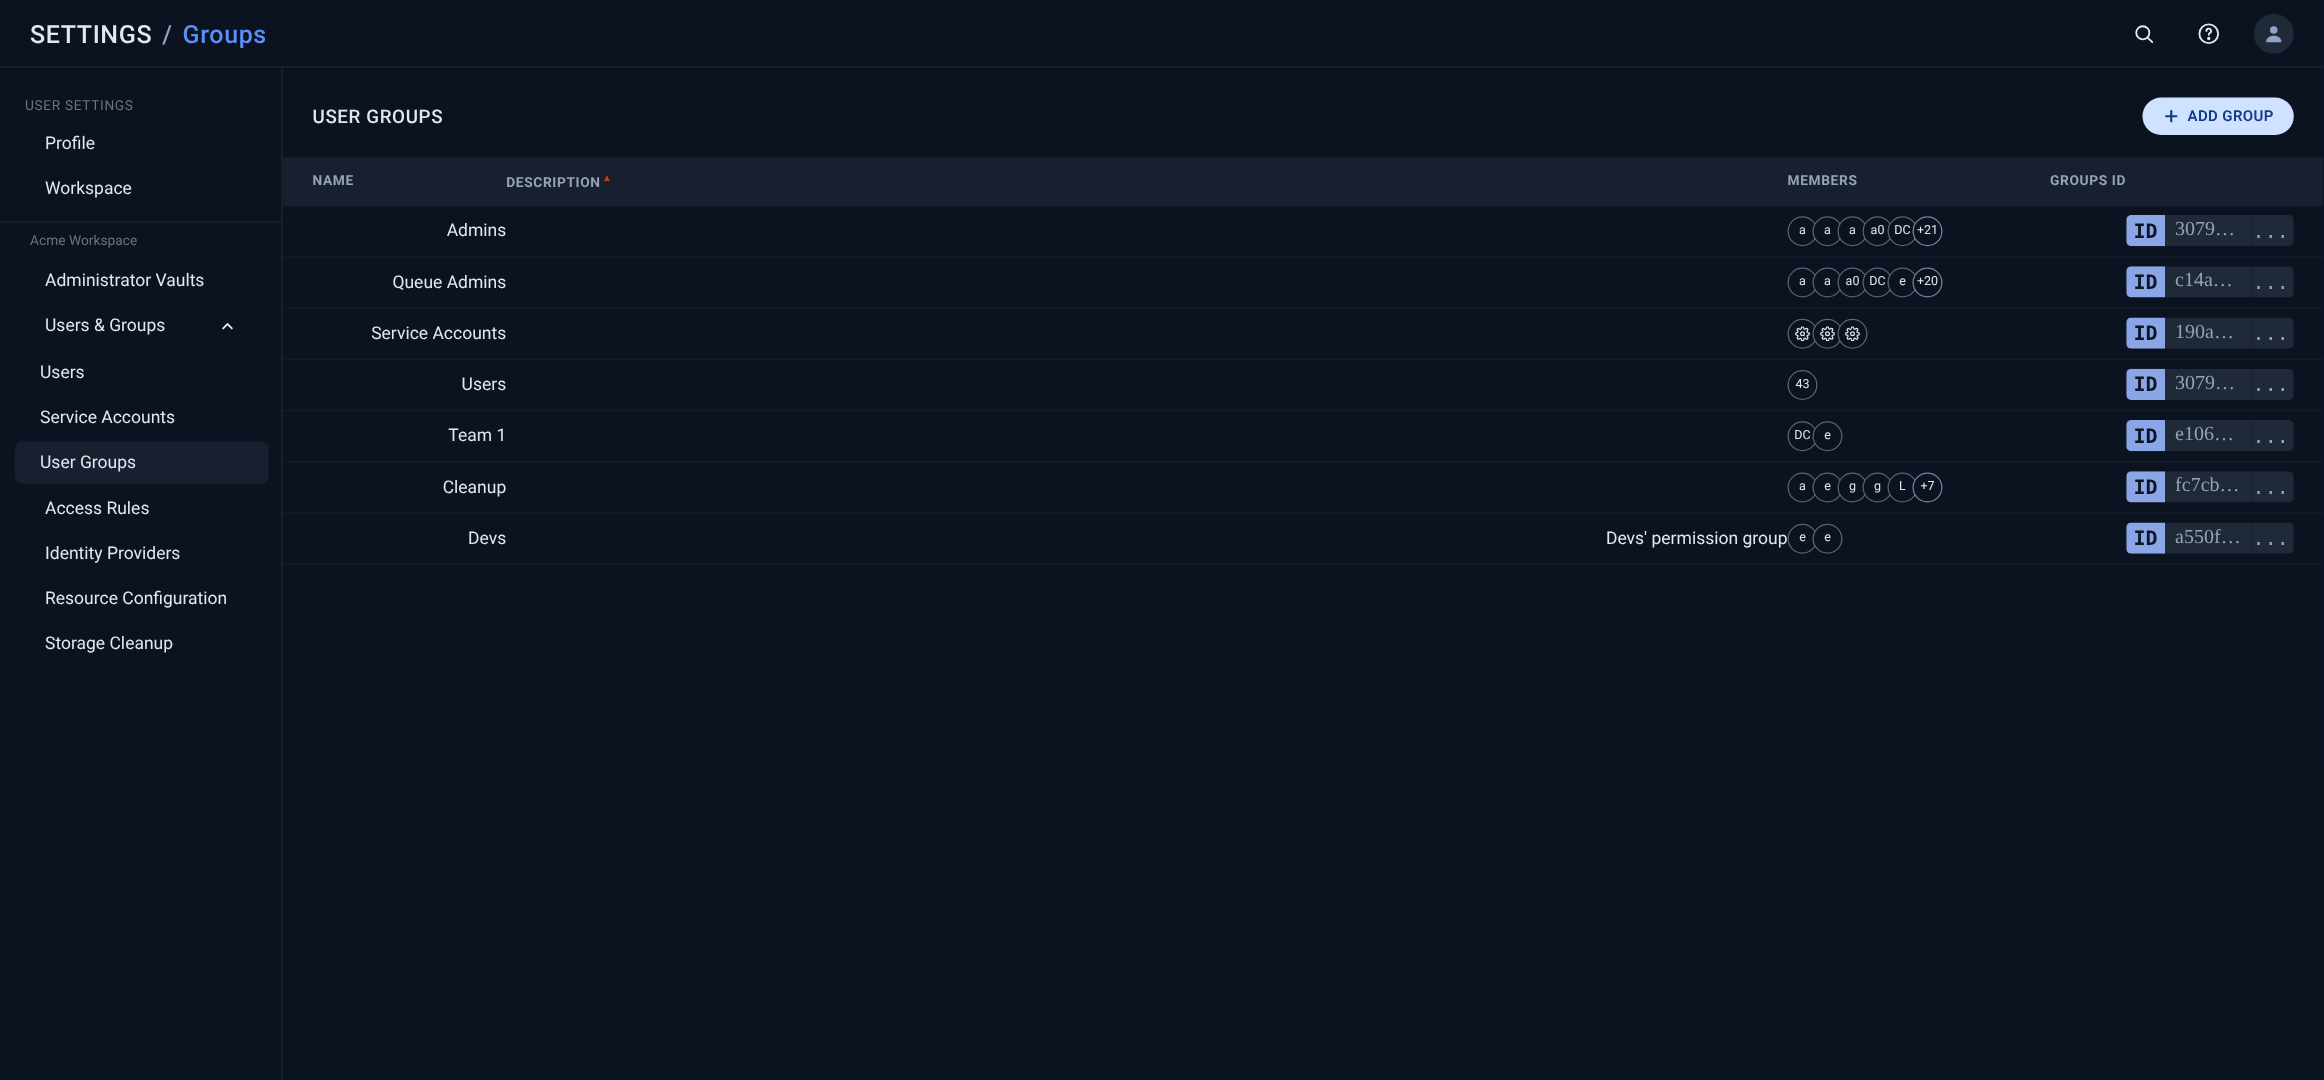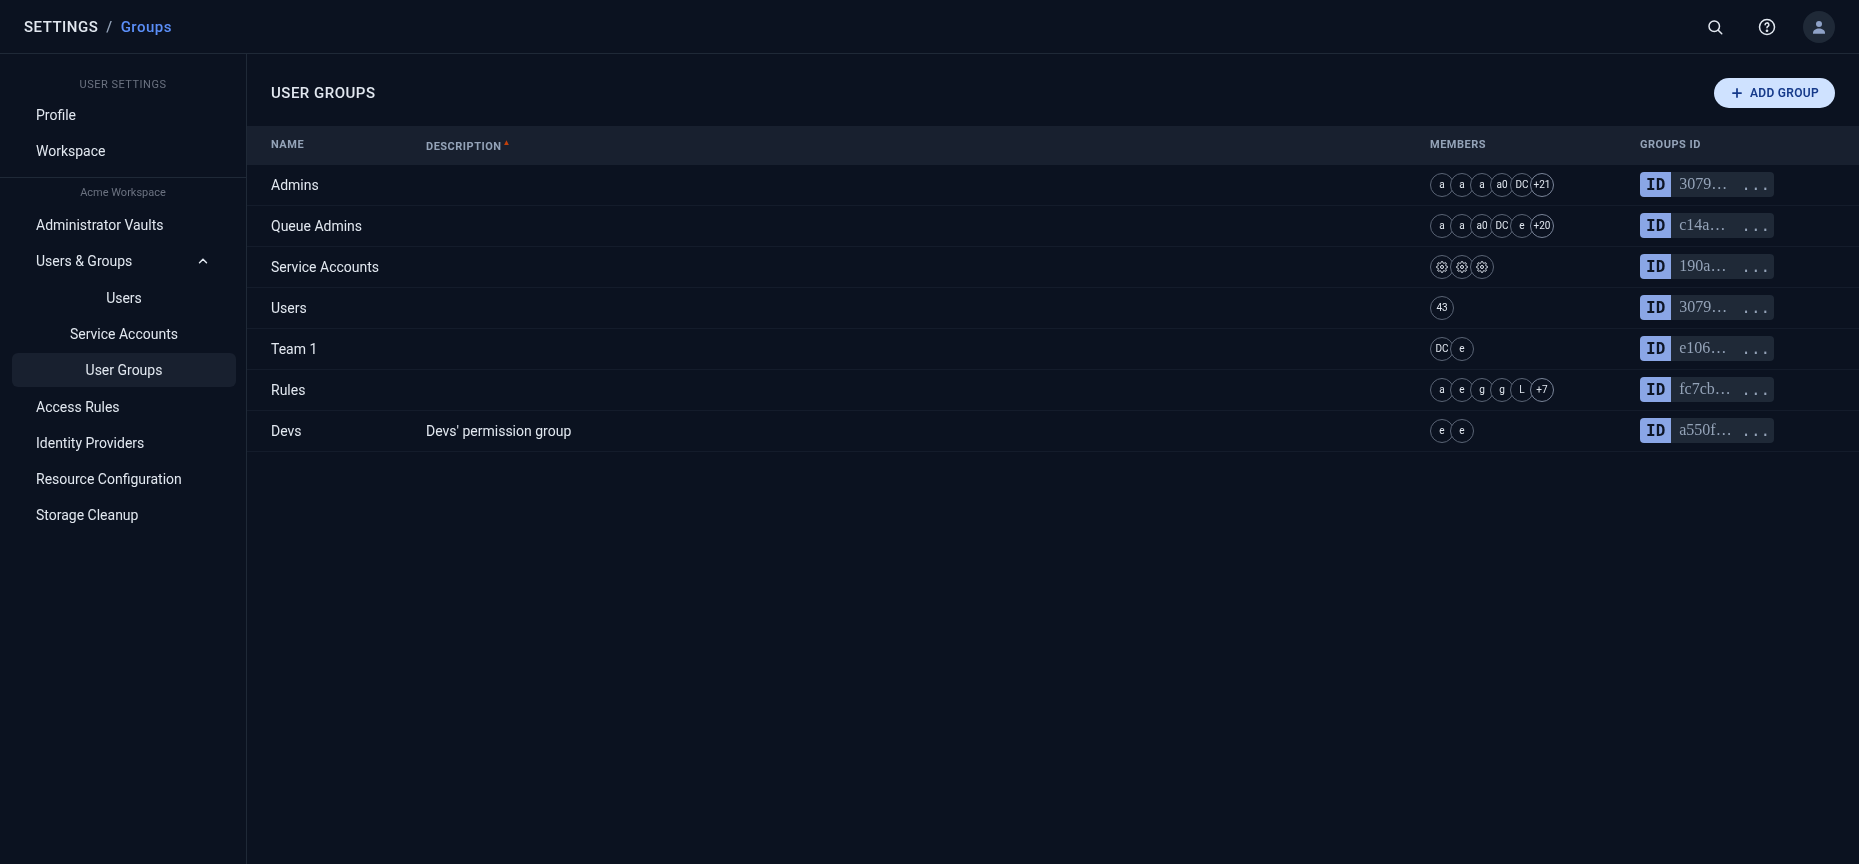--- a/index.html
+++ b/index.html
@@ -36,44 +36,43 @@
     align-items: center;
     justify-content: space-between;
     padding: 0 24px;
     border-bottom: 1px solid var(--divider);
   }
   .breadcrumb {
     display: flex;
     align-items: center;
     gap: 8px;
     font-weight: 500;
-    font-size: 15px;
+    font-size: 20px;
     letter-spacing: 0.5px;
   }
   .breadcrumb .crumb-root { color: var(--text); }
   .breadcrumb .crumb-sep { color: var(--text-dim); }
   .breadcrumb .crumb-leaf { color: var(--accent); cursor: pointer; }
   .topbar-actions { display:flex; align-items:center; gap:20px; }
   .icon-btn {
     width: 32px; height:32px;
     display:flex; align-items:center; justify-content:center;
     border-radius: 50%;
     cursor:pointer;
     color: var(--text);
   }
   .icon-btn.avatar { background:#1f2937; }
 
   
   .layout { display:flex; height: calc(100vh - 54px); }
   .sidebar {
-    width: 247px;
+    width: 226px;
     border-right: 1px solid var(--divider);
     padding-top: 12px;
     overflow-y: auto;
-    text-align: center;
   }
   .main {
     flex:1;
     overflow-y:auto;
     padding: 14px 0 40px 0;
   }
 
   
   .side-section { margin-bottom: 6px; }
   .side-section-title {
@@ -153,20 +152,21 @@
   .col-members { width: 210px; }
   .col-id { width: 195px; }
 
   .trow {
     display:flex;
     align-items:center;
     padding: 0 24px;
     border-bottom: 1px solid #141c2b;
     min-height: 41px;
     cursor:pointer;
+    text-align:right;
   }
   .trow .col-name { color: var(--text); font-size:14px; }
   .trow .col-desc { color: var(--text); font-size:14px; }
 
   
   .members-stack { display:flex; align-items:center; }
   .member-circle {
     width: 24px; height:24px;
     border-radius: 50%;
     background: var(--circle-bg);
@@ -406,21 +406,21 @@
                 <div class="member-circle">e</div>
               </div>
             </div>
             <div class="col-id"><div class="id-chip">
                 <span class="id-label">ID</span>
                 <span class="id-val">e106769e</span>
                 <span class="id-ell">...</span>
               </div></div>
           </div>
           <div class="trow">
-            <div class="col-name">Rules</div>
+            <div class="col-name">Cleanup</div>
             <div class="col-desc"></div>
             <div class="col-members">
               <div class="members-stack">
                 <div class="member-circle">a</div>
                 <div class="member-circle">e</div>
                 <div class="member-circle">g</div>
                 <div class="member-circle">g</div>
                 <div class="member-circle">L</div>
                 <div class="member-circle more">+7</div>
               </div>

